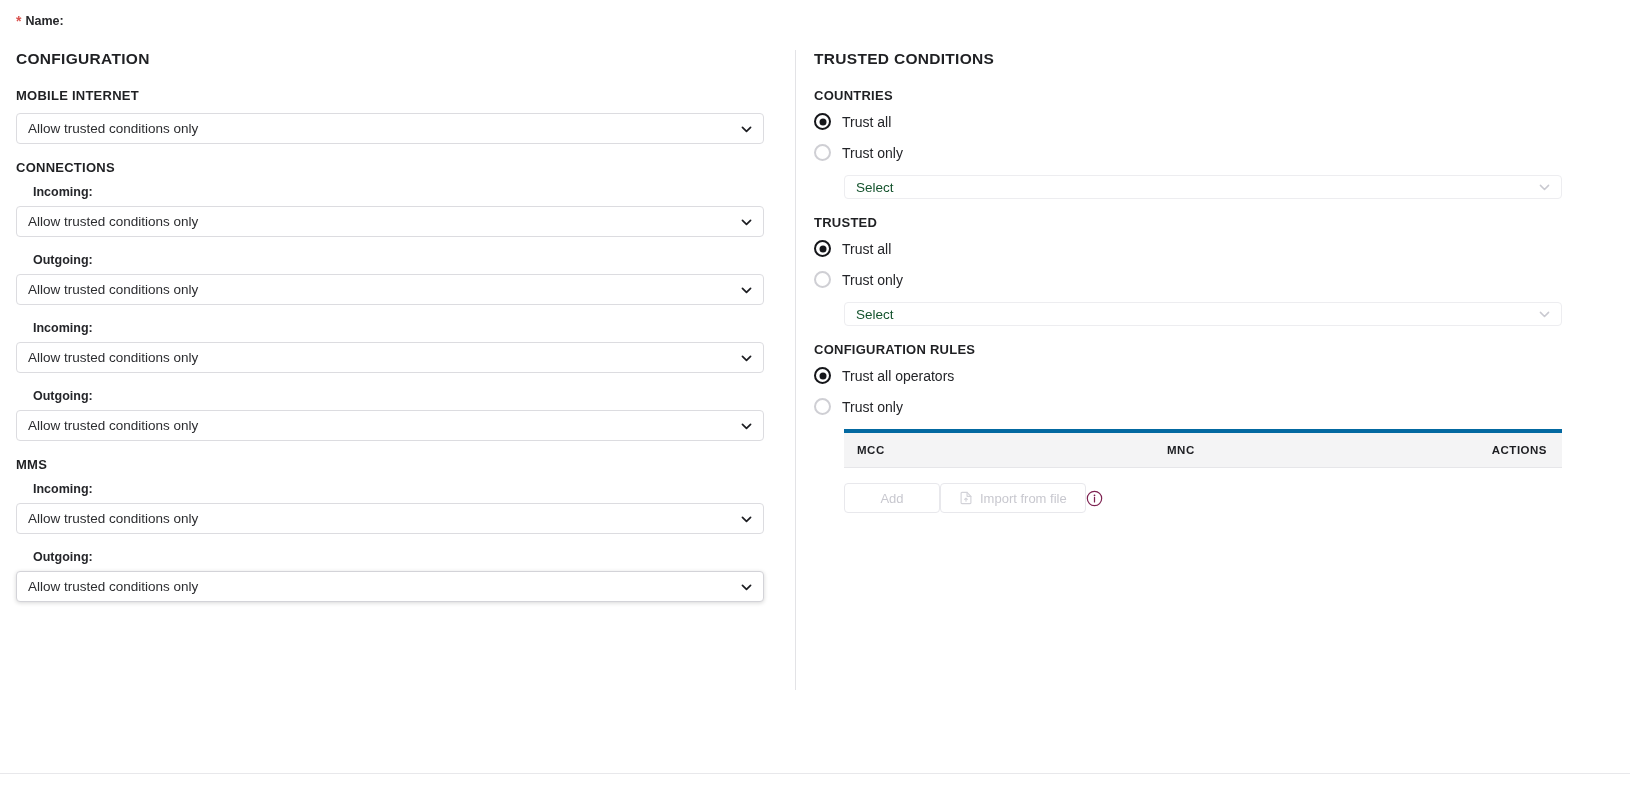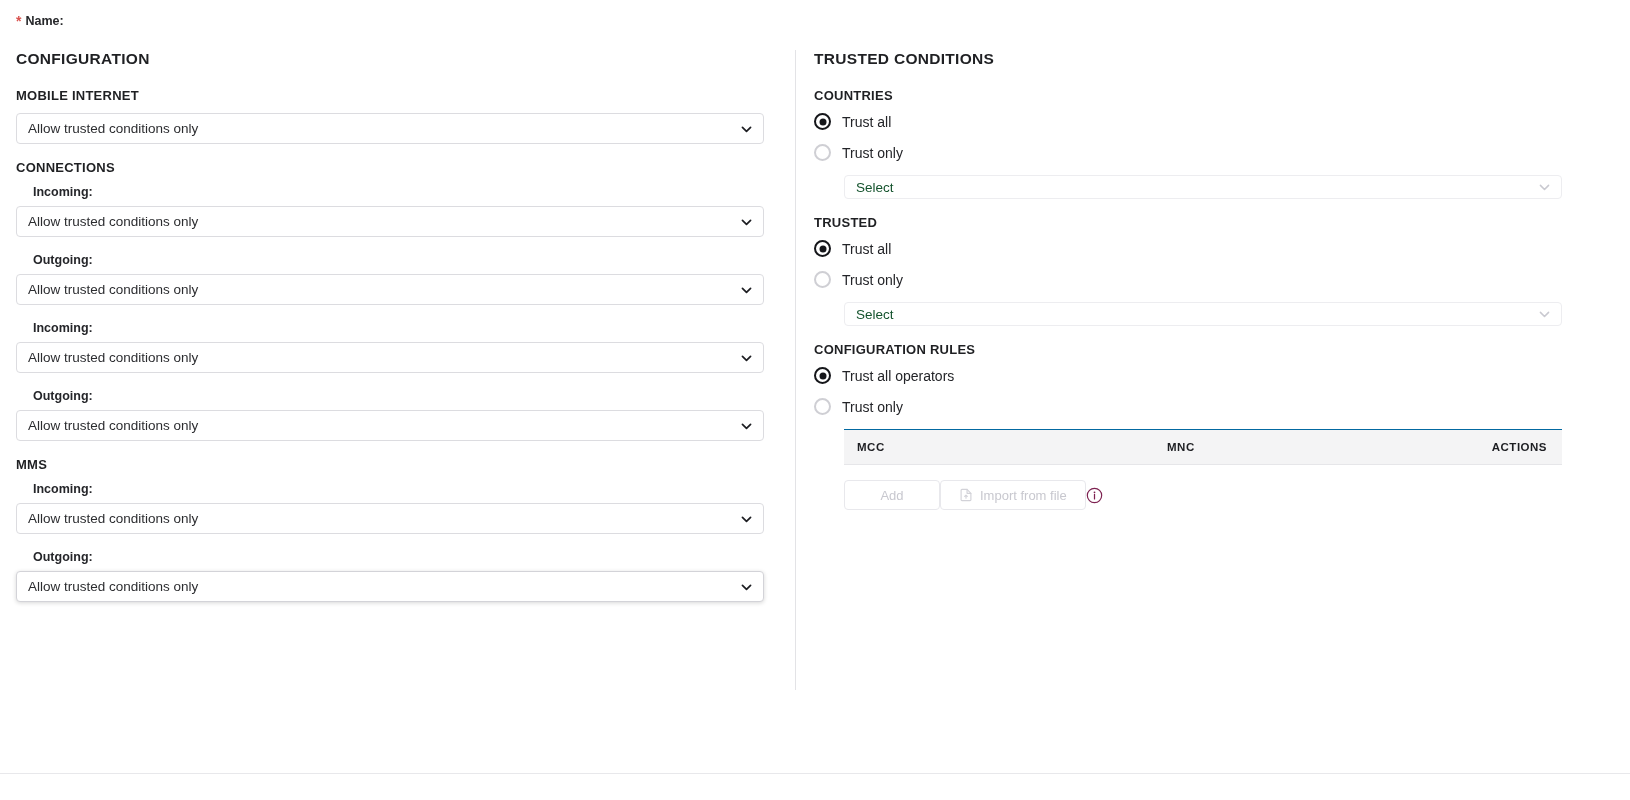--- a/index.html
+++ b/index.html
@@ -92,21 +92,21 @@
     display: flex; align-items: center; padding: 0 34px 0 11px;
     font-size: 13.5px; color: #14532d;
   }
   .chev-light svg { stroke: #c9c9d0; }
 
   .group-gap { height: 16px; }
 
   
   .rules-table {
     margin-left: 30px; width: 718px;
-    border-top: 1px solid #0369a1;
+    border-top: 4px solid #0369a1;
   }
   .thead {
     display: flex; align-items: center;
     background: #f4f4f5; height: 35px; padding: 0 13px;
     border-bottom: 1px solid #e6e6e9;
   }
   .th {
     font-size: 11.5px; font-weight: 700; color: #1d1e22; letter-spacing: .5px;
   }
   .th-mcc { width: 310px; }

